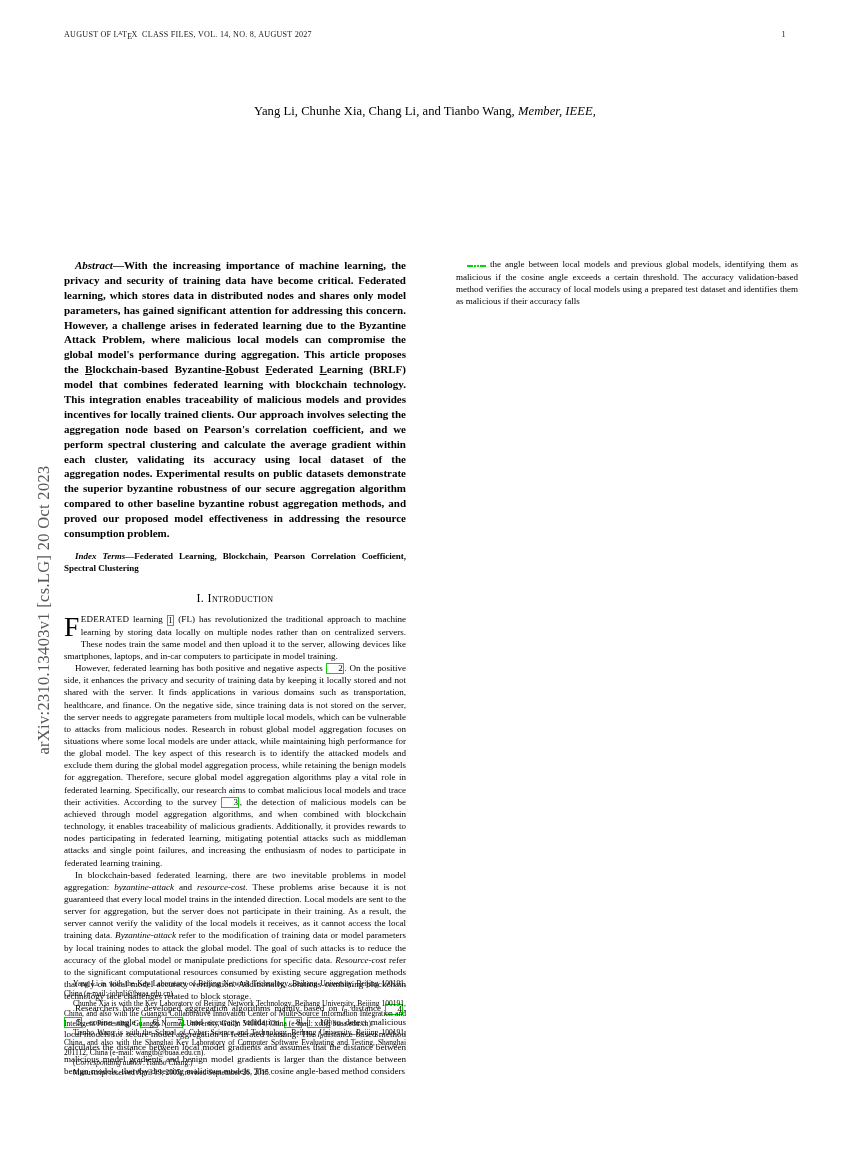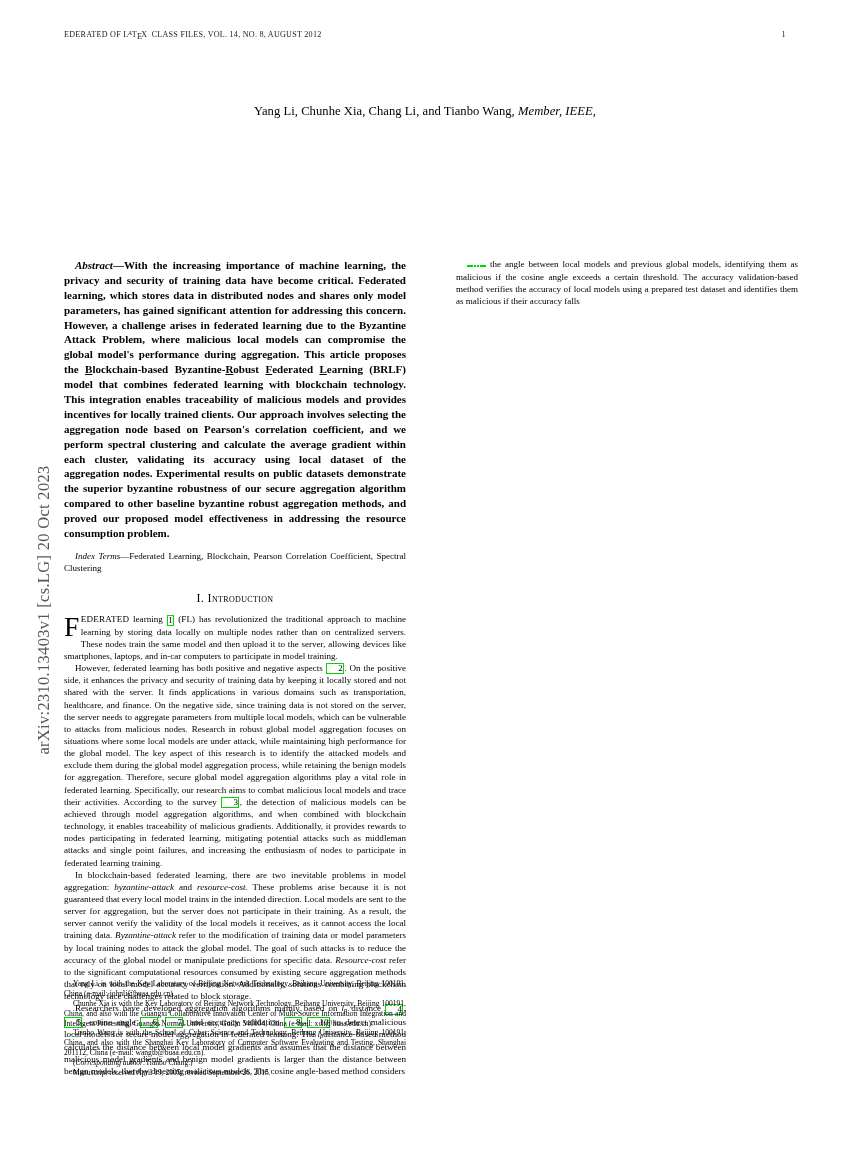--- a/index.html
+++ b/index.html
@@ -123,21 +123,21 @@
     text-indent: 11px;
     font-size: 11px;
     line-height: 1.355;
     font-family: Liberation Serif, serif;
   }
   .abstract .lead { font-style: italic; font-weight: bold; }
   .abstract .dash { font-weight: bold; font-style: normal; }
   .u { text-decoration: underline; text-underline-offset: 0.5px; }
 
   .index-terms {
-    font-weight: normal;
+    font-weight: bold;
     margin-top: 9px;
     text-indent: 11px;
     text-align: justify;
     font-size: 9.0px;
     line-height: 1.355;
   }
   .index-terms .lead { font-style: italic; }
 
   h2.section-head {
     font-size: 12px;
@@ -204,21 +204,21 @@
 </style>
 </head>
 <body>
 
 <div id="page">
 
   <div id="arxiv-stamp">arXiv:2310.13403v1  [cs.LG]  20 Oct 2023</div>
 
   <div id="running-head">
     <div>
-      <span>EDERATED OF </span><span class="latex-logo"><span class="la">L</span><span class="a">A</span><span class="te">T</span><span class="e">E</span><span class="x">X</span></span><span> CLASS FILES, VOL. 14, NO. 8, AUGUST 2012</span>
+      <span>AUGUST OF </span><span class="latex-logo"><span class="la">L</span><span class="a">A</span><span class="te">T</span><span class="e">E</span><span class="x">X</span></span><span> CLASS FILES, VOL. 14, NO. 8, AUGUST 2027</span>
     </div>
     <div id="page-number">1</div>
   </div>
 
   <div id="title-block">
     <div id="author-line">
       <span>Yang Li, Chunhe Xia, Chang Li, and Tianbo Wang, </span><span class="member">Member, IEEE,</span>
     </div>
   </div>
 

